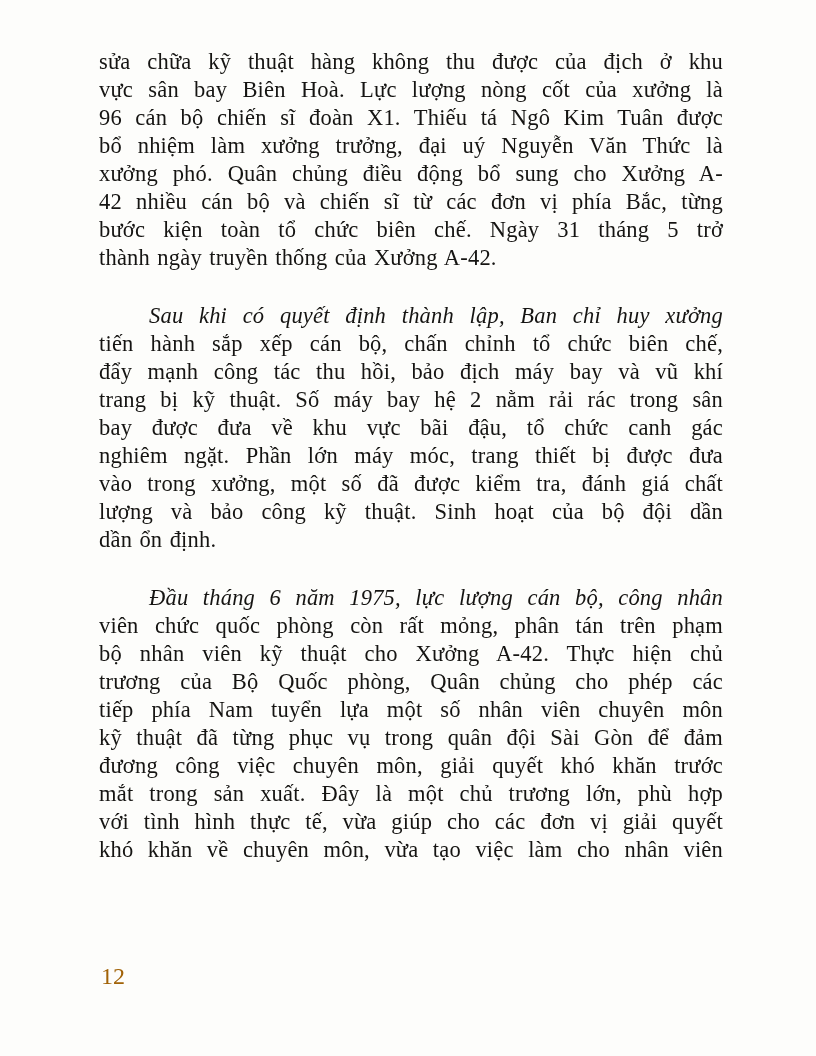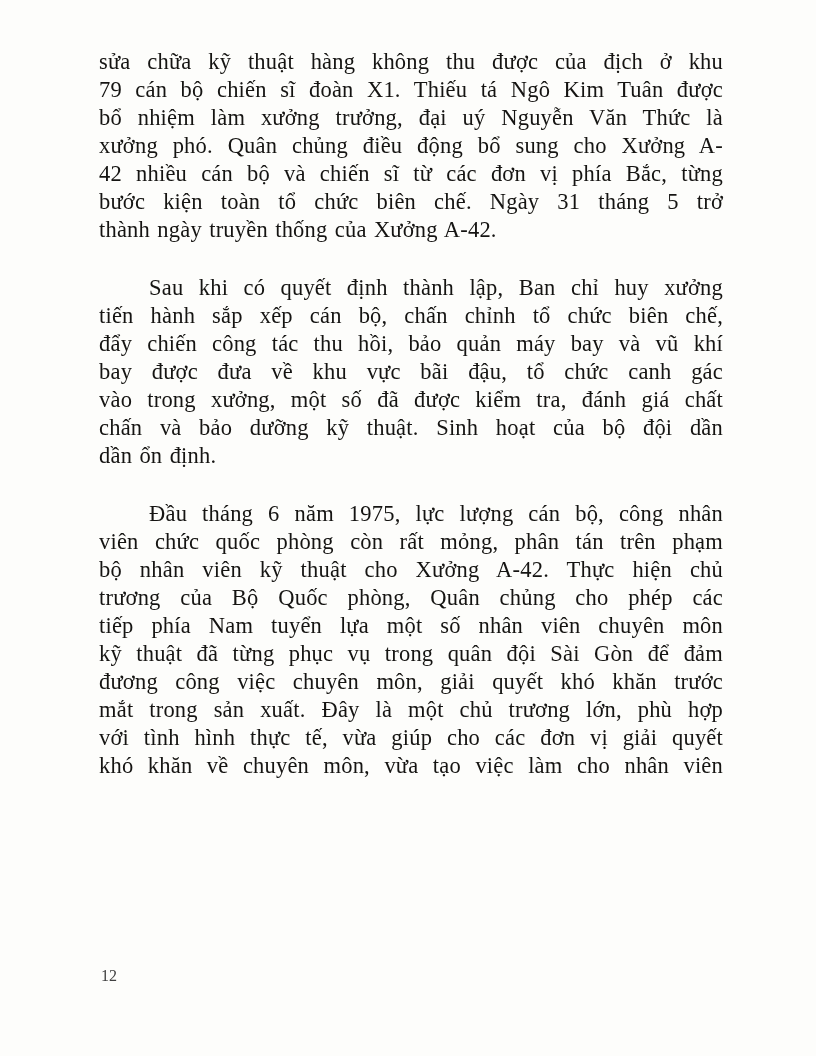--- a/index.html
+++ b/index.html
@@ -39,51 +39,55 @@
     text-align-last: justify;
     white-space: normal;
     font-weight: 500;
   }
   .line.left-last {
     text-align-last: left;
     font-family: Liberation Serif, serif;
   }
   .para.indent .line:first-child {
     padding-left: 50px;
+    font-style: italic;
   }
   .page-number {
     position: absolute;
     left: 101px;
     top: 962px;
-    font-size: 16px;
+    font-size: 24px;
     line-height: 28px;
-    color: #404040;
+    color: #a16207;
   }
 </style>
 </head>
 <body>
 
 <main class="scan-page">
   <section class="text-block">
       <div class="para">
         <div class="line">sửa chữa kỹ thuật hàng không thu được của địch ở khu</div>
-        <div class="line">79 cán bộ chiến sĩ đoàn X1. Thiếu tá Ngô Kim Tuân được</div>
+        <div class="line">vực sân bay Biên Hoà. Lực lượng nòng cốt của xưởng là</div>
+        <div class="line">96 cán bộ chiến sĩ đoàn X1. Thiếu tá Ngô Kim Tuân được</div>
         <div class="line">bổ nhiệm làm xưởng trưởng, đại uý Nguyễn Văn Thức là</div>
         <div class="line">xưởng phó. Quân chủng điều động bổ sung cho Xưởng A-</div>
         <div class="line">42 nhiều cán bộ và chiến sĩ từ các đơn vị phía Bắc, từng</div>
         <div class="line">bước kiện toàn tổ chức biên chế. Ngày 31 tháng 5 trở</div>
         <div class="line left-last">thành ngày truyền thống của Xưởng A-42.</div>
       </div>
       <div class="para indent">
         <div class="line">Sau khi có quyết định thành lập, Ban chỉ huy xưởng</div>
         <div class="line">tiến hành sắp xếp cán bộ, chấn chỉnh tổ chức biên chế,</div>
-        <div class="line">đẩy chiến công tác thu hồi, bảo quản máy bay và vũ khí</div>
+        <div class="line">đẩy mạnh công tác thu hồi, bảo địch máy bay và vũ khí</div>
+        <div class="line">trang bị kỹ thuật. Số máy bay hệ 2 nằm rải rác trong sân</div>
         <div class="line">bay được đưa về khu vực bãi đậu, tổ chức canh gác</div>
+        <div class="line">nghiêm ngặt. Phần lớn máy móc, trang thiết bị được đưa</div>
         <div class="line">vào trong xưởng, một số đã được kiểm tra, đánh giá chất</div>
-        <div class="line">chấn và bảo dưỡng kỹ thuật. Sinh hoạt của bộ đội dần</div>
+        <div class="line">lượng và bảo công kỹ thuật. Sinh hoạt của bộ đội dần</div>
         <div class="line left-last">dần ổn định.</div>
       </div>
       <div class="para indent">
         <div class="line">Đầu tháng 6 năm 1975, lực lượng cán bộ, công nhân</div>
         <div class="line">viên chức quốc phòng còn rất mỏng, phân tán trên phạm</div>
         <div class="line">bộ nhân viên kỹ thuật cho Xưởng A-42. Thực hiện chủ</div>
         <div class="line">trương của Bộ Quốc phòng, Quân chủng cho phép các</div>
         <div class="line">tiếp phía Nam tuyển lựa một số nhân viên chuyên môn</div>
         <div class="line">kỹ thuật đã từng phục vụ trong quân đội Sài Gòn để đảm</div>
         <div class="line">đương công việc chuyên môn, giải quyết khó khăn trước</div>

